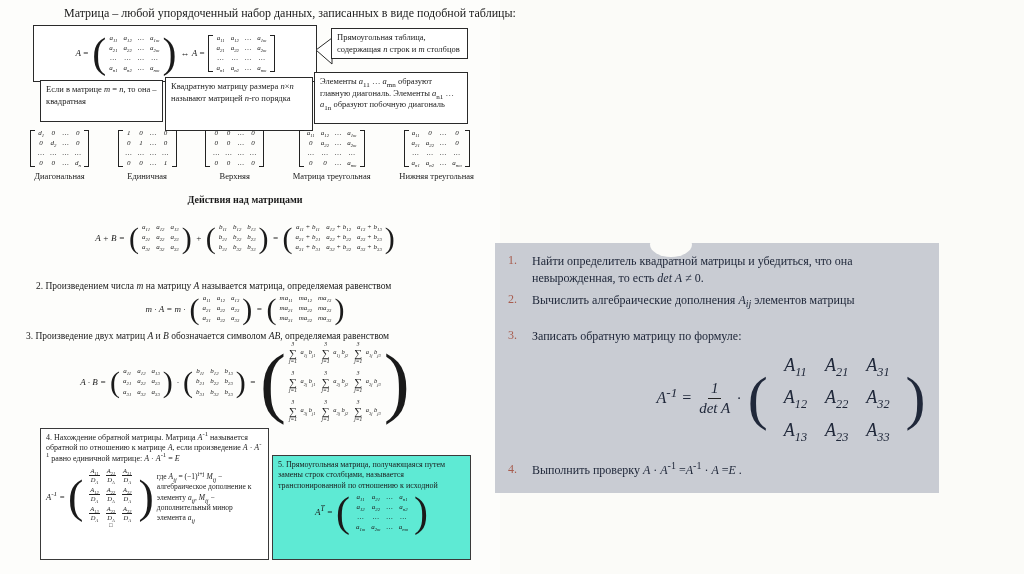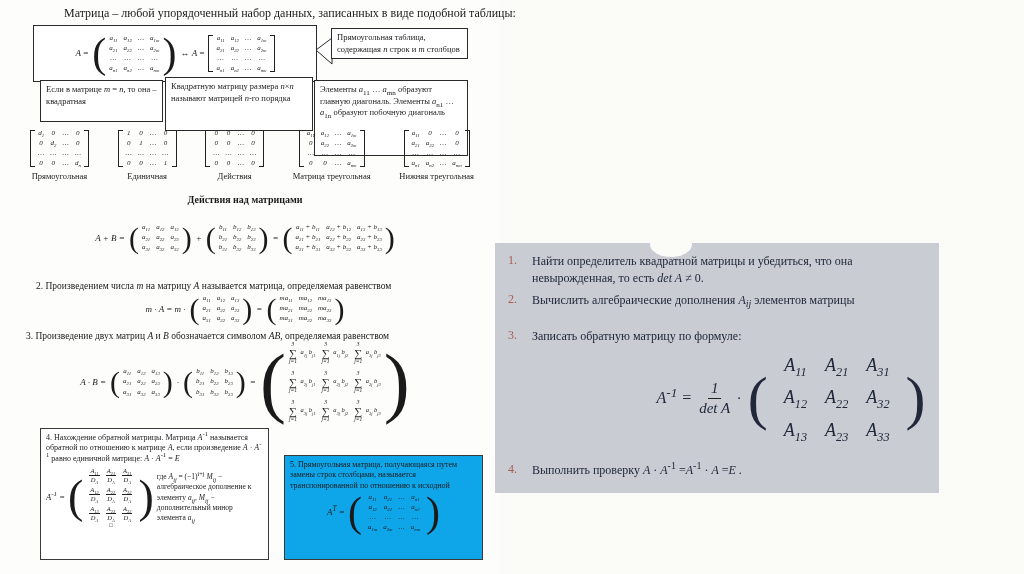--- a/index.html
+++ b/index.html
@@ -8,21 +8,21 @@
   .abs{position:absolute;}
   
   .doc{position:absolute;left:0;top:0;width:500px;height:574px;background:#fdfdfb;}
   .doc-title{left:64px;top:6px;font-size:12px;white-space:nowrap;}
   .bx{border:1px solid #2a2a2a;background:#fff;font-size:8.5px;line-height:1.38;padding:3px 5px;box-sizing:border-box;}
   .defbox{left:33px;top:25px;width:284px;height:57px;display:flex;align-items:center;justify-content:center;gap:4px;}
   .callout{left:331px;top:28px;width:137px;}
   .tail{left:315px;top:37px;}
   .boxA{left:40px;top:80px;width:123px;height:42px;}
   .boxB{left:165px;top:77px;width:148px;height:54px;}
-  .boxC{left:314px;top:80px;width:154px;height:76px;}
+  .boxC{left:314px;top:72px;width:154px;height:52px;}
   
   .mwrap{display:inline-flex;align-items:center;font-style:italic;}
   .mx{display:inline-grid;row-gap:1px;align-items:center;justify-items:center;font-size:7px;line-height:1.3;}
   .mx .mc{padding:0 3px;white-space:nowrap;}
   .mx sub,.mx sup{font-size:0.68em;}
   .p{font-style:normal;line-height:0.8;display:flex;align-items:center;font-weight:400;}
   .pA{font-size:42px;} .pB{font-size:30px;} .pC{font-size:78px;}
   .pD{font-size:46px;} .pE{font-size:60px;}
   .sbl{width:4px;align-self:stretch;border:1.2px solid #222;border-right:none;margin:1px 0;}
   .sbr{width:4px;align-self:stretch;border:1.2px solid #222;border-left:none;margin:1px 0;}
@@ -35,22 +35,22 @@
   .frm{width:490px;display:flex;justify-content:center;align-items:center;gap:4px;font-style:italic;}
   .flhs{font-size:9px;white-space:nowrap;}
   .sg{display:inline-flex;flex-direction:column;align-items:center;line-height:1;vertical-align:middle;margin-right:2px;}
   .sgl{font-size:5.5px;} .sgy{font-size:11px;font-style:normal;}
   .sum .mc{font-size:6.5px;}
   .sum{row-gap:7px;}
   .fr{display:inline-flex;flex-direction:column;align-items:center;line-height:1.15;vertical-align:middle;}
   .frt{border-bottom:0.8px solid #222;padding:0 1px;}
   .box4{left:40px;top:428px;width:229px;height:132px;border:1px solid #3a3a3a;background:#fff;
         font-size:8px;line-height:1.3;padding:4px 5px;box-sizing:border-box;}
-  .box5{left:272px;top:455px;width:199px;height:105px;border:1px solid #3a3a3a;background:#0ea5e9;
-        font-size:8px;line-height:1.3;padding:4px 5px;box-sizing:border-box;margin-left:12px;}
+  .box5{left:272px;top:455px;width:199px;height:105px;border:1px solid #3a3a3a;background:#5eead4;
+        font-size:8px;line-height:1.3;padding:4px 5px;box-sizing:border-box;}
   .b4f{display:flex;align-items:center;gap:3px;margin-top:3px;}
   .b4f .mx{font-size:6.5px;row-gap:3px;}
   .b4note{font-size:7.5px;line-height:1.35;width:110px;font-style:normal;}
   .artifact{font-size:6px;font-style:normal;line-height:1;}
   .mcol{display:flex;flex-direction:column;align-items:center;gap:1px;}
   .b5f{display:flex;align-items:center;justify-content:center;gap:3px;margin-top:2px;font-style:italic;}
   
   .panel{position:absolute;left:495px;top:243px;width:444px;height:250px;background:#c9ccd3;color:#20283a;}
   .arc{position:absolute;left:155px;top:-11px;width:42px;height:25px;background:#fbfbf8;border-radius:50%;}
   .pitem{position:absolute;display:flex;}
@@ -148,21 +148,21 @@
             <span class="mc">…</span>
             <span class="mc">…</span>
             <span class="mc">…</span>
             <span class="mc">0</span>
             <span class="mc">0</span>
             <span class="mc">…</span>
             <span class="mc">d<sub>n</sub></span>
           </span>
           <span class="sbr"></span>
         </span>
-      <span class="mlabel">Прямоугольная</span>
+      <span class="mlabel">Диагональная</span>
     </div>
     <div class="mgroup">
       <span class="mwrap">
           <span class="sbl"></span>
           <span class="mx" style="grid-template-columns: repeat(4, auto);">
             <span class="mc">1</span>
             <span class="mc">0</span>
             <span class="mc">…</span>
             <span class="mc">0</span>
             <span class="mc">0</span>
@@ -198,21 +198,21 @@
             <span class="mc">…</span>
             <span class="mc">…</span>
             <span class="mc">…</span>
             <span class="mc">0</span>
             <span class="mc">0</span>
             <span class="mc">…</span>
             <span class="mc">0</span>
           </span>
           <span class="sbr"></span>
         </span>
-      <span class="mlabel">Действия</span>
+      <span class="mlabel">Верхняя</span>
     </div>
     <div class="mgroup">
       <span class="mwrap">
           <span class="sbl"></span>
           <span class="mx" style="grid-template-columns: repeat(4, auto);">
             <span class="mc">a<sub>11</sub></span>
             <span class="mc">a<sub>12</sub></span>
             <span class="mc">…</span>
             <span class="mc">a<sub>1m</sub></span>
             <span class="mc">0</span>

